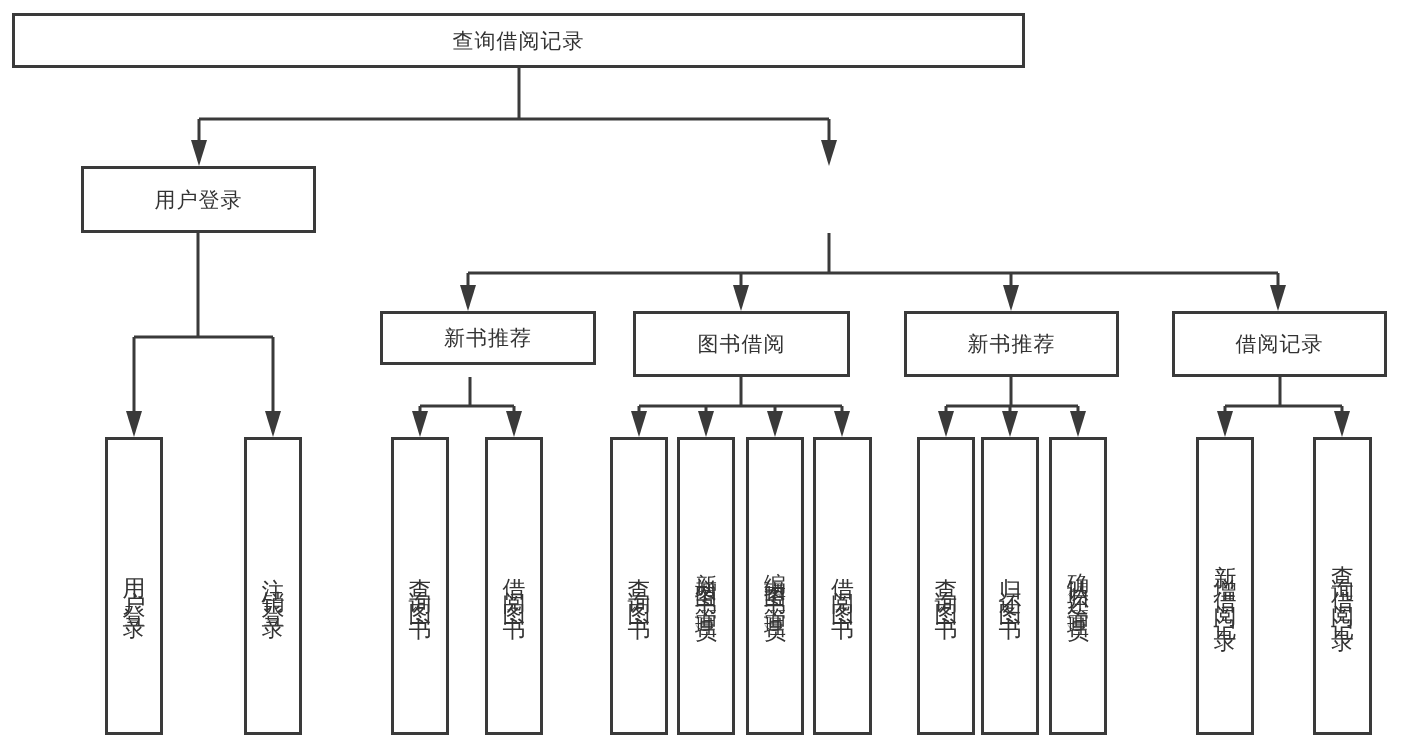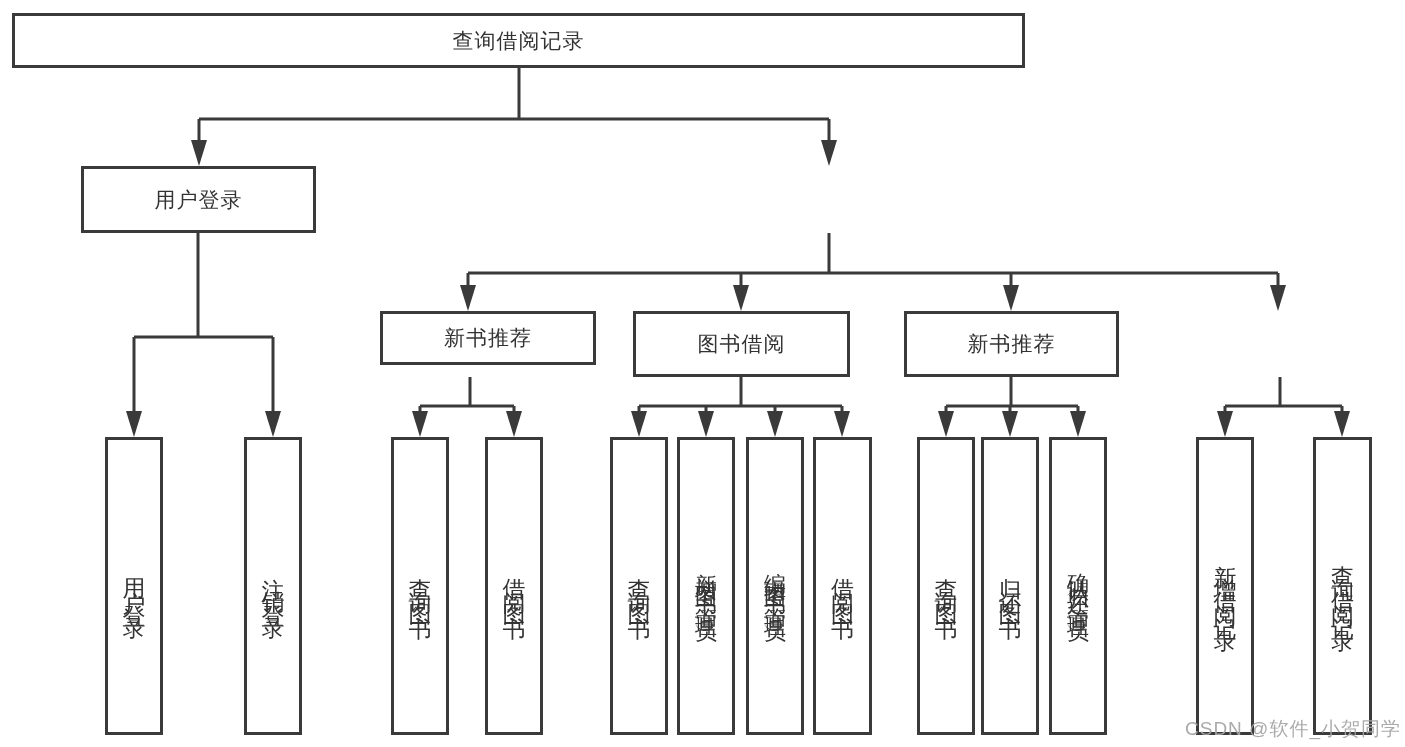--- a/index.html
+++ b/index.html
@@ -121,20 +121,23 @@
 
   <div class="hbox b-newrec">
     <span>新书推荐</span>
   </div>
   <div class="hbox b-borrow">
     <span>图书借阅</span>
   </div>
   <div class="hbox b-current">
     <span>新书推荐</span>
   </div>
+  <div class="hbox b-records">
+    <span>借阅记录</span>
+  </div>
 
   <div class="vbox l-userlogin">
     <span class="vtext">用户登录</span>
   </div>
   <div class="vbox l-logout">
     <span class="vtext">注销登录</span>
   </div>
 
   <div class="vbox l-query1">
     <span class="vtext">查询图书</span>
@@ -166,15 +169,14 @@
     <span class="vtext tight">确认归还（管理员）</span>
   </div>
 
   <div class="vbox l-addrecord">
     <span class="vtext">新增借阅记录</span>
   </div>
   <div class="vbox l-queryrecord">
     <span class="vtext">查询借阅记录</span>
   </div>
 
-  <div class="watermark">CSDN @软件_小贺同学</div>
 
 </div>
 
 </body></html>

